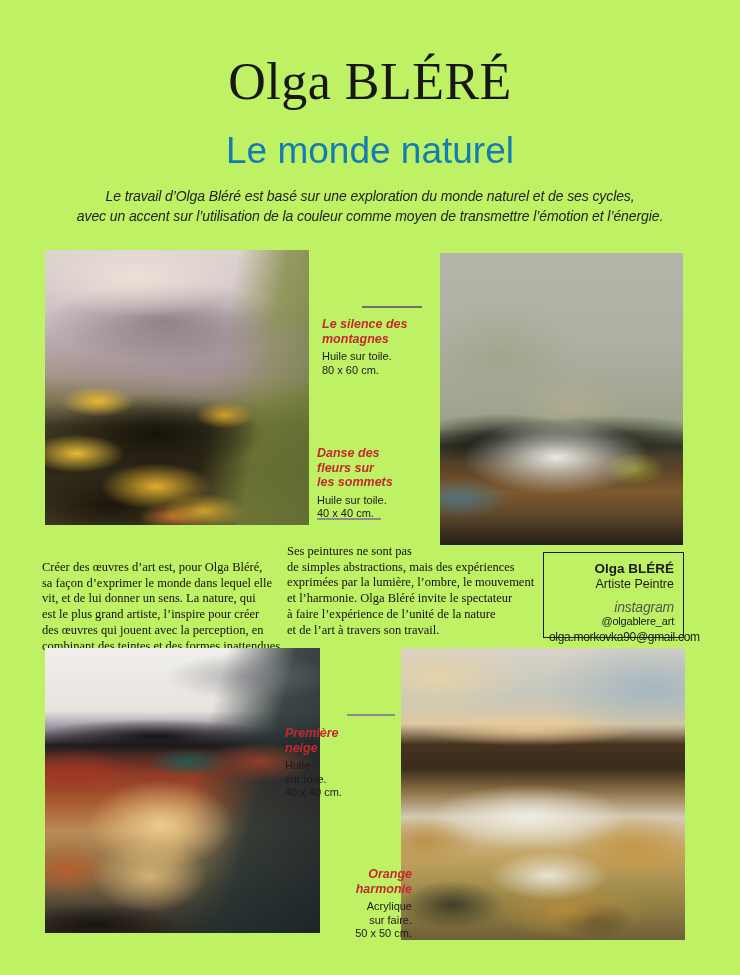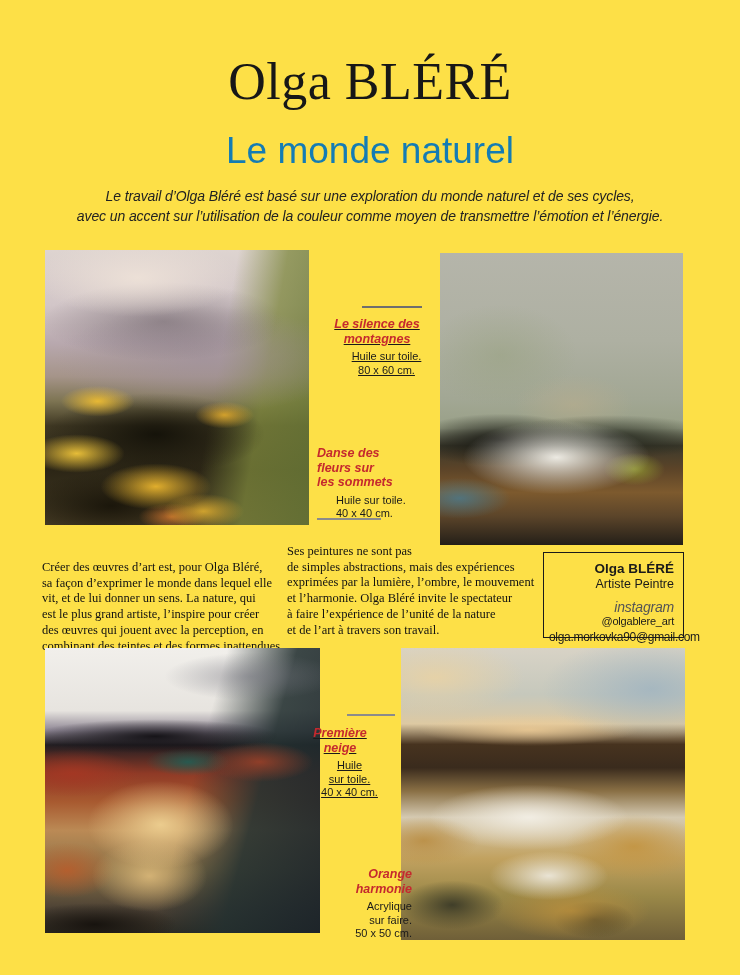--- a/index.html
+++ b/index.html
@@ -1,16 +1,16 @@
 <!DOCTYPE html>
 <html><head>
 <meta charset="utf-8">
 <style>
   html,body{margin:0;padding:0;background:#ffffff;}
-  .page{position:relative;width:740px;height:975px;background:#fde047;overflow:hidden;
+  .page{position:relative;width:740px;height:975px;background:#bef264;overflow:hidden;
         font-family:"Liberation Sans",sans-serif;color:#1a1a1a;}
 
   
   .title{position:absolute;top:52px;left:0;right:0;text-align:center;
          font-family:"Liberation Serif",serif;font-size:52px;font-weight:400;
          color:#171717;letter-spacing:0.5px;}
   .subtitle{position:absolute;top:130px;left:0;right:0;text-align:center;
             font-size:37px;font-weight:400;color:#147cb4;}
   .intro{position:absolute;top:186px;left:0;right:0;text-align:center;
          font-size:14px;line-height:20px;color:#222;white-space:pre-line;
@@ -68,22 +68,22 @@
       radial-gradient(40% 14% at 60% 90%, rgba(190,145,60,.8), transparent 70%),
       radial-gradient(26% 12% at 18% 88%, rgba(55,55,38,.9), transparent 70%),
       radial-gradient(20% 9% at 68% 93%, rgba(45,45,32,.85), transparent 70%),
       linear-gradient(to bottom,#d8d3c6 0%,#c6c8bc 16%,#ddc9a2 26%,#47331f 33%,#3a2b1d 41%,#8a7045 49%,#d5cab2 58%,#c2a260 72%,#9a8848 85%,#6f5f38 100%);}
 
   
   .caption{position:absolute;}
   .caption .cap-title{color:#c5292e;font-weight:bold;font-style:italic;
                       font-size:12.5px;line-height:14.5px;white-space:pre-line;}
   .caption .cap-meta{font-size:11px;line-height:13.5px;color:#1a1a1a;
-                     white-space:pre-line;margin-top:4px;margin-left:19px;}
-  .cap-right{text-align:center;text-decoration:underline;}
+                     white-space:pre-line;margin-top:4px;}
+  .cap-right{text-align:left;}
   .rule{position:absolute;height:2px;background:#8b8b8b;}
   .rule-dark{background:#6e6e6e;}
 
   
   .bodycol{position:absolute;top:544px;font-family:"Liberation Serif",serif;
            font-size:12.5px;line-height:15.7px;color:#111;white-space:pre;}
   .col1{left:42px;margin-top:16px;}
   .col2{left:287px;}
 
   

